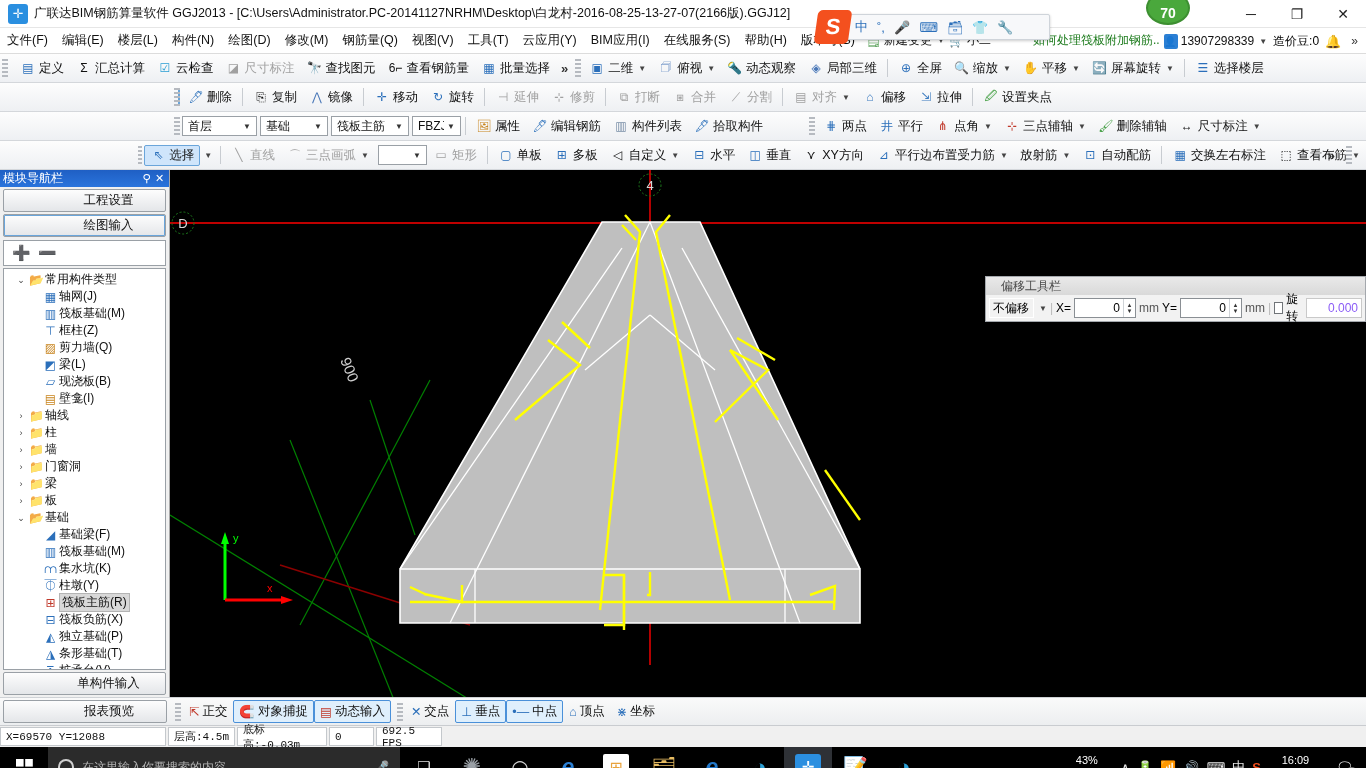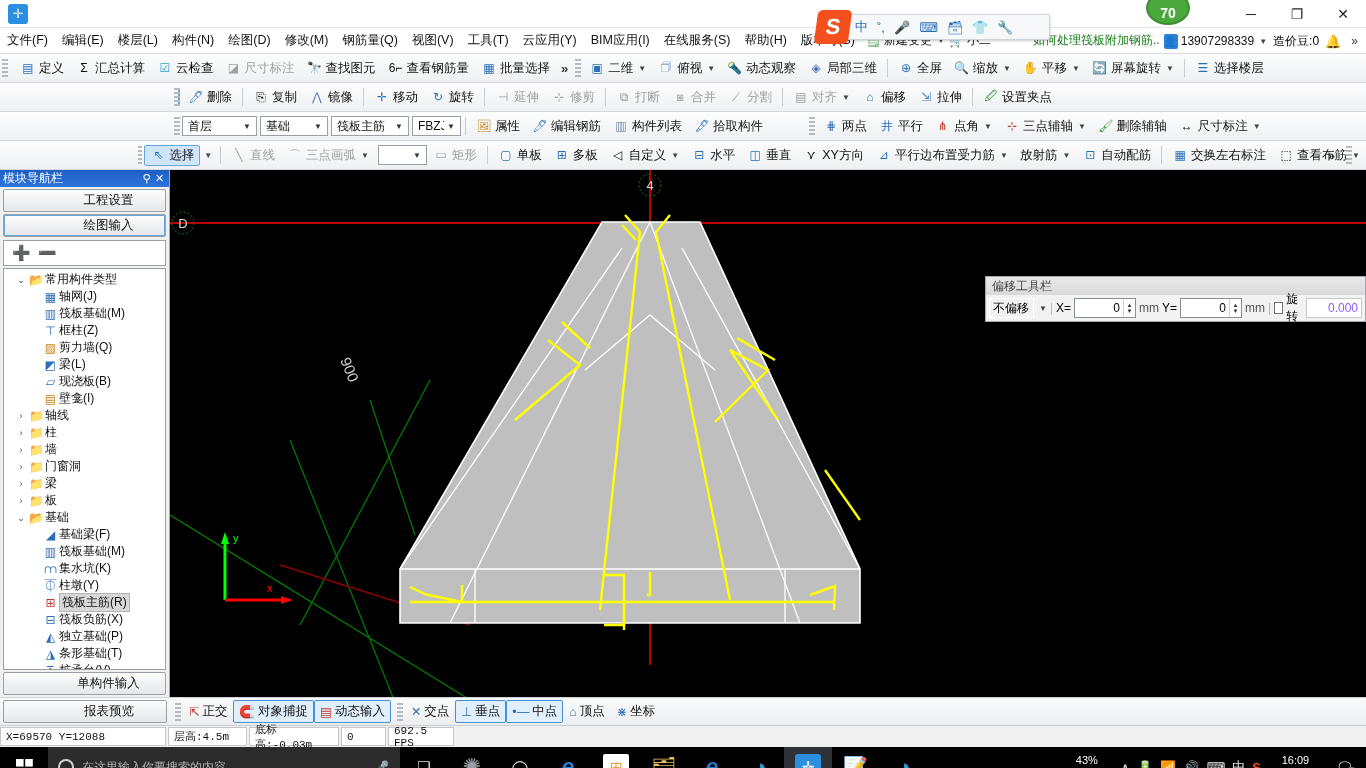--- a/index.html
+++ b/index.html
@@ -101,21 +101,21 @@
   .ind2 { padding-left:24px; }
 
   
   #canvaswrap { flex:1; position:relative; background:#000; }
   #canvas { width:100%; height:100%; display:block; }
 
   
   #offsettb { position:absolute; right:0; top:106px; width:381px;
               background:#f2f2f2; border:1px solid #a4a8ad; z-index:30; }
   #offsettb .ot-ttl { height:18px; background:linear-gradient(#e9e9e9,#d9d9d9);
-              color:#4a4a4a; font-size:12px; display:flex; align-items:center; padding-left:6px; }
+              color:#4a4a4a; font-size:12px; display:flex; align-items:center; padding-left:15px; }
   #offsettb .ot-body { height:26px; display:flex; align-items:center; gap:3px; padding:0 3px; }
   .otcombo { width:62px; height:20px; border:1px solid #fff; background:#f2f2f2;
              display:flex; align-items:center; font-size:12px; padding-left:3px; }
   .spin { display:flex; height:20px; border:1px solid #8a8f94; background:#fff; }
   .spin input { width:48px; border:0; outline:0; text-align:right; font-size:12px;
                 padding-right:3px; font-family:"Liberation Sans",sans-serif; }
   .spin .arrows { width:12px; display:flex; flex-direction:column; justify-content:center;
                   align-items:center; font-size:6px; line-height:6px; color:#333;
                   border-left:1px solid #cfd3d7; }
   .unit { font-size:12px; color:#555; }
@@ -158,20 +158,21 @@
                   justify-content:center; color:#fff; font-size:14px; position:relative; }
   #tray .action .cnt { position:absolute; right:2px; bottom:7px; width:13px; height:13px;
                   border-radius:50%; background:#7a7a7a; color:#fff; font-size:8px;
                   display:flex; align-items:center; justify-content:center; }
 </style>
 </head>
 <body>
 
 <div id="titlebar">
   <div class="app-ic">✛</div>
+  <div class="ttl">广联达BIM钢筋算量软件 GGJ2013 - [C:\Users\Administrator.PC-20141127NRHM\Desktop\白龙村-2016-08-25-13-27-07(2166版).GGJ12]</div>
   <div id="winbtns">
     <div>─</div>
     <div>❐</div>
     <div>✕</div>
   </div>
   <div id="badge70">70</div>
 </div>
 
 <div id="menubar">
   <div class="mi">文件(F)</div>
@@ -784,21 +785,21 @@
     <span>顶点</span>
     </div>
   <div class="snapbtn">
     <span class="ic" style="color:#2b6fba">⋇</span>
     <span>坐标</span>
     </div>
 </div>
 
 <div id="statusbar">
   <div class="sb" style="width:166px">X=69570 Y=12088</div>
-  <div class="sb" style="width:79px">层高:4.5m</div>
+  <div class="sb" style="width:67px">层高:4.5m</div>
   <div class="sb" style="width:90px">底标高:-0.03m</div>
   <div class="sb" style="width:45px">0</div>
   <div class="sb" style="width:66px;justify-content:flex-start">692.5 FPS</div>
 </div>
 
 <div id="taskbar">
   <div id="startbtn">
     <svg width="17" height="17" viewBox="0 0 17 17">
         <rect x="0" y="0" width="7.6" height="7.6" fill="#fff"></rect>
         <rect x="9.2" y="0" width="7.6" height="7.6" fill="#fff"></rect>

